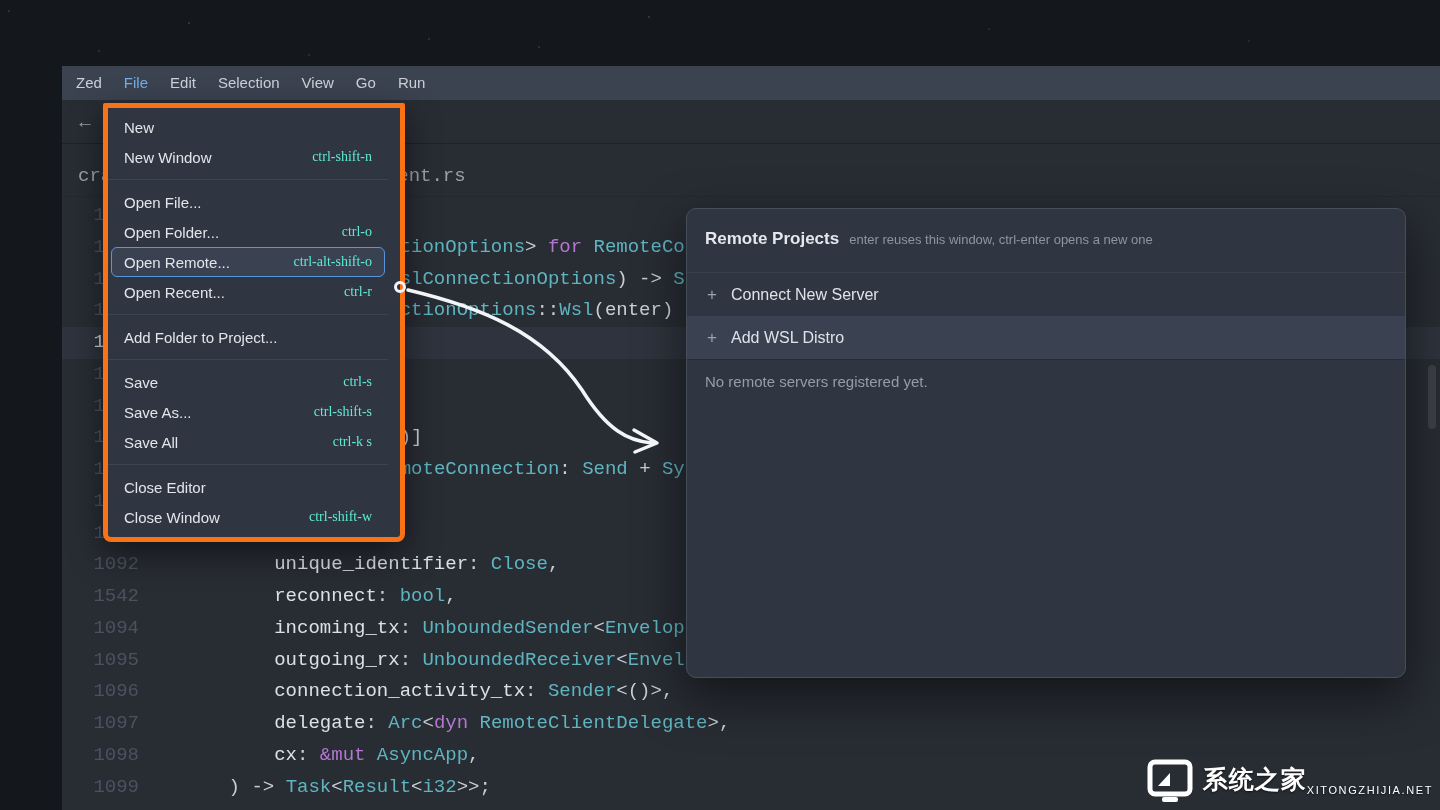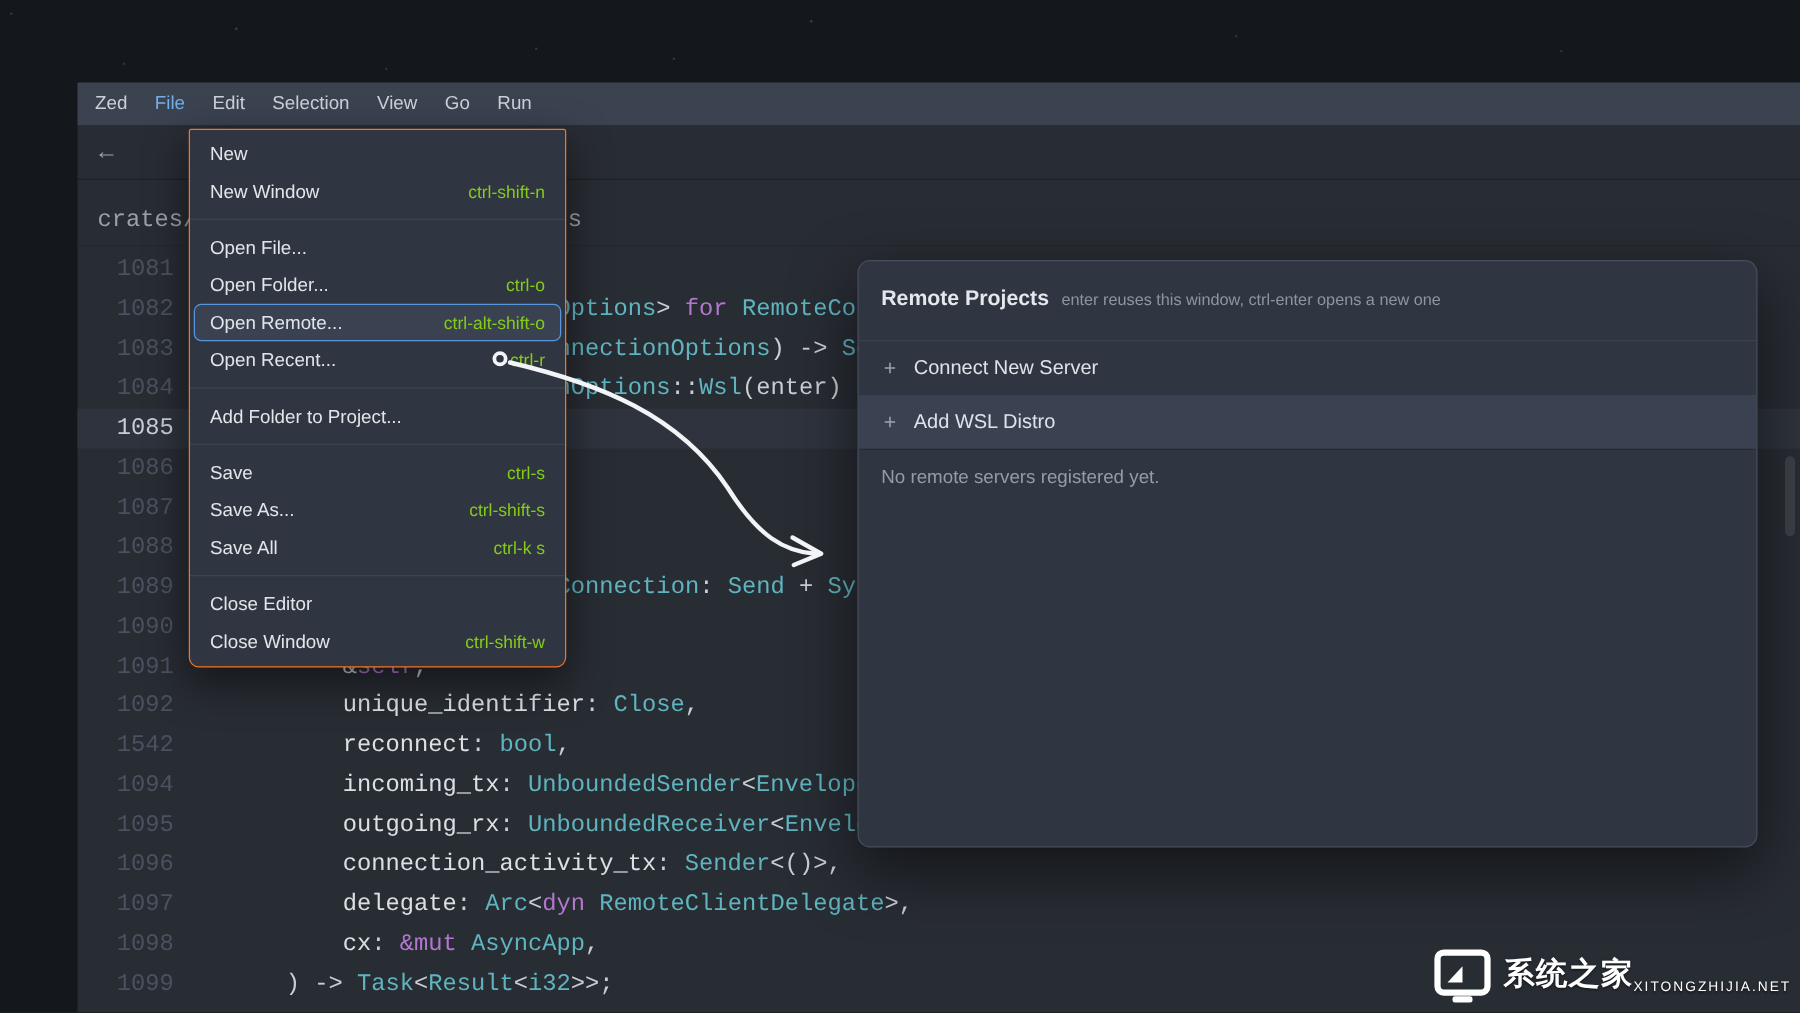--- a/index.html
+++ b/index.html
@@ -38,24 +38,24 @@
   .tk-kw{color:var(--keyword);}
   .tk-ty{color:var(--type);}
   .tk-fn{color:var(--func);}
   .tk-tx{color:var(--text);}
   .tk-pn{color:var(--punct);}
   .scroll-thumb{position:absolute;right:4px;top:365px;width:8px;height:64px;border-radius:4px;
     background:rgba(255,255,255,0.10);z-index:3;}
 
   
   .file-menu{position:absolute;left:103px;top:103px;width:302px;box-sizing:border-box;
-    background:#303641;border:1px solid #f97316;border-radius:2px 2px 8px 8px;
-    box-shadow:0 12px 32px rgba(0,0,0,0.5);padding:4px 0 5px 0;z-index:10;margin-left:48px;}
+    background:#303641;border:5px solid #f97316;border-radius:2px 2px 8px 8px;
+    box-shadow:0 12px 32px rgba(0,0,0,0.5);padding:4px 12px 5px 0;z-index:10;}
   .menu-item{height:30px;display:flex;align-items:center;padding:0 16px;font-size:15px;color:#e2e5ea;}
-  .mi-short{margin-left:auto;font-size:14px;color:#84cc16;}
+  .mi-short{margin-left:auto;font-size:14px;color:#5eead4;font-family:Liberation Serif, serif;}
   .menu-sep{height:1px;background:#3d4450;margin:7px 0;}
   .menu-item.highlighted{box-sizing:border-box;margin:0 3px;padding:0 12px;height:30px;
     border:1px solid #5796dd;border-radius:6px;background:#3a4252;}
 
   
   .panel{position:absolute;left:686px;top:208px;width:720px;height:470px;box-sizing:border-box;
     background:#303641;border:1px solid #474e5b;border-radius:10px;overflow:hidden;
     box-shadow:0 18px 50px rgba(0,0,0,0.55);z-index:10;}
   .panel-header{height:64px;display:flex;align-items:baseline;padding:20px 18px 0 18px;
     box-sizing:border-box;border-bottom:1px solid #3a414d;}

